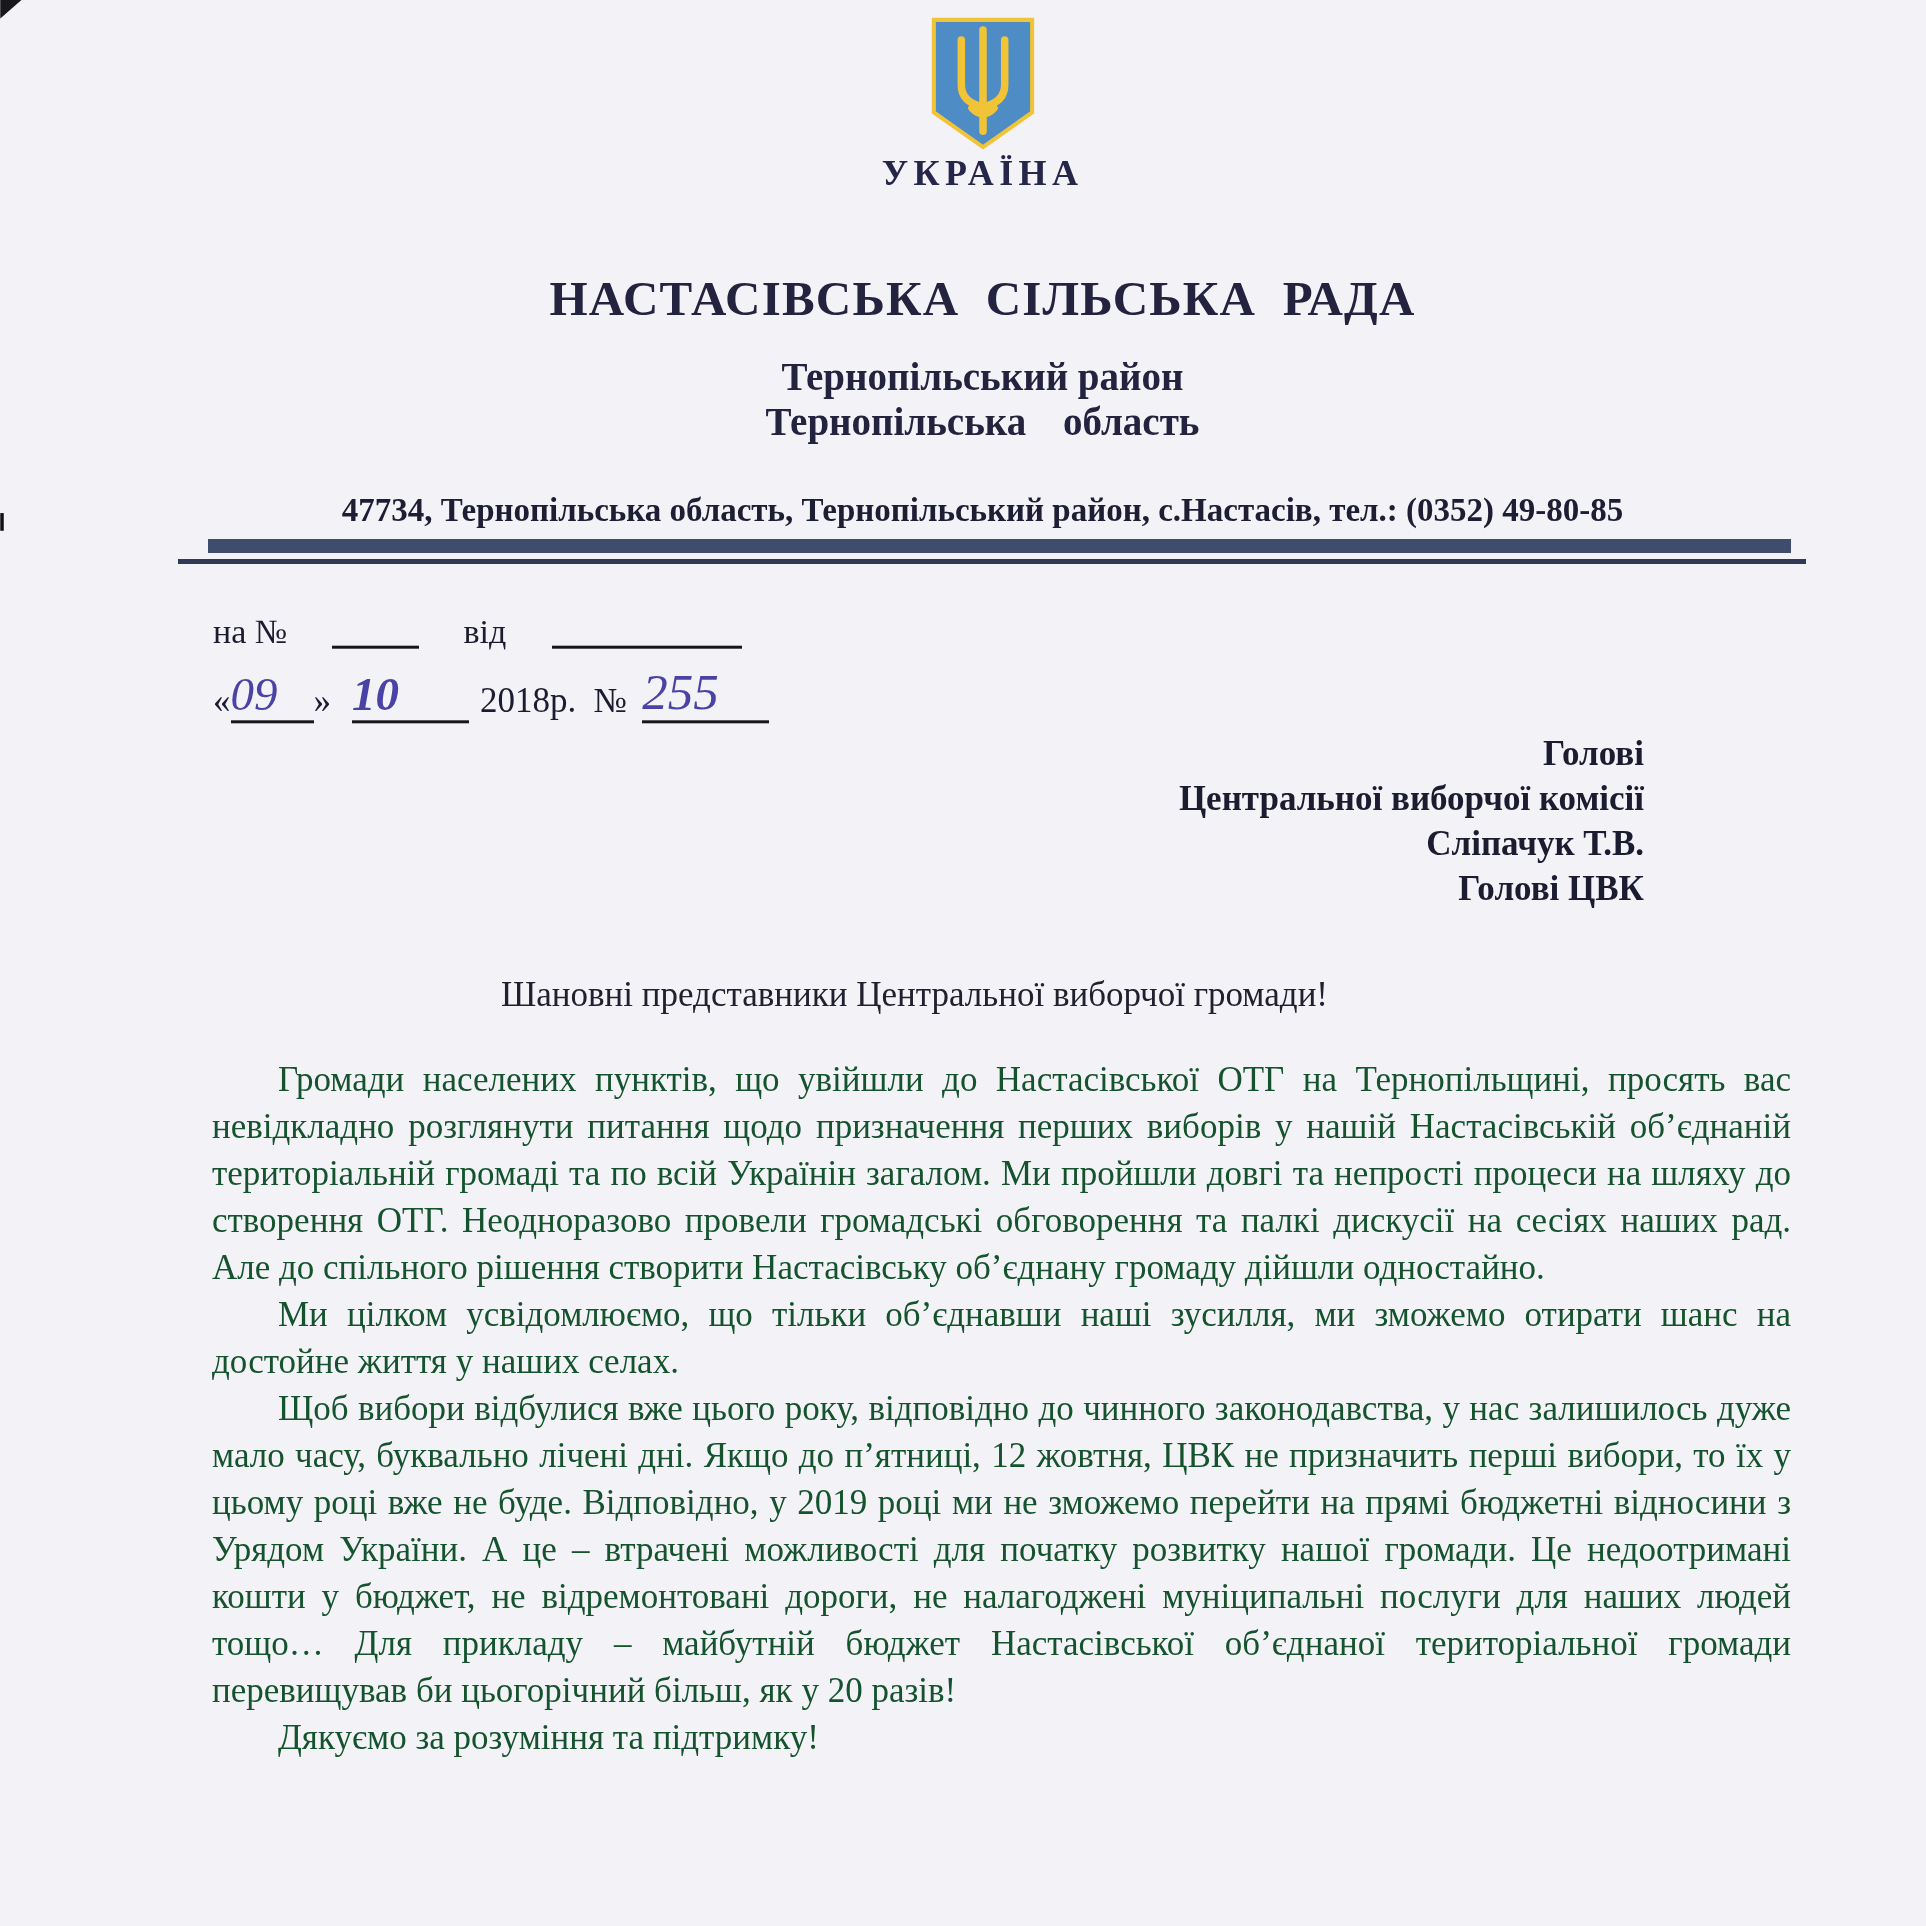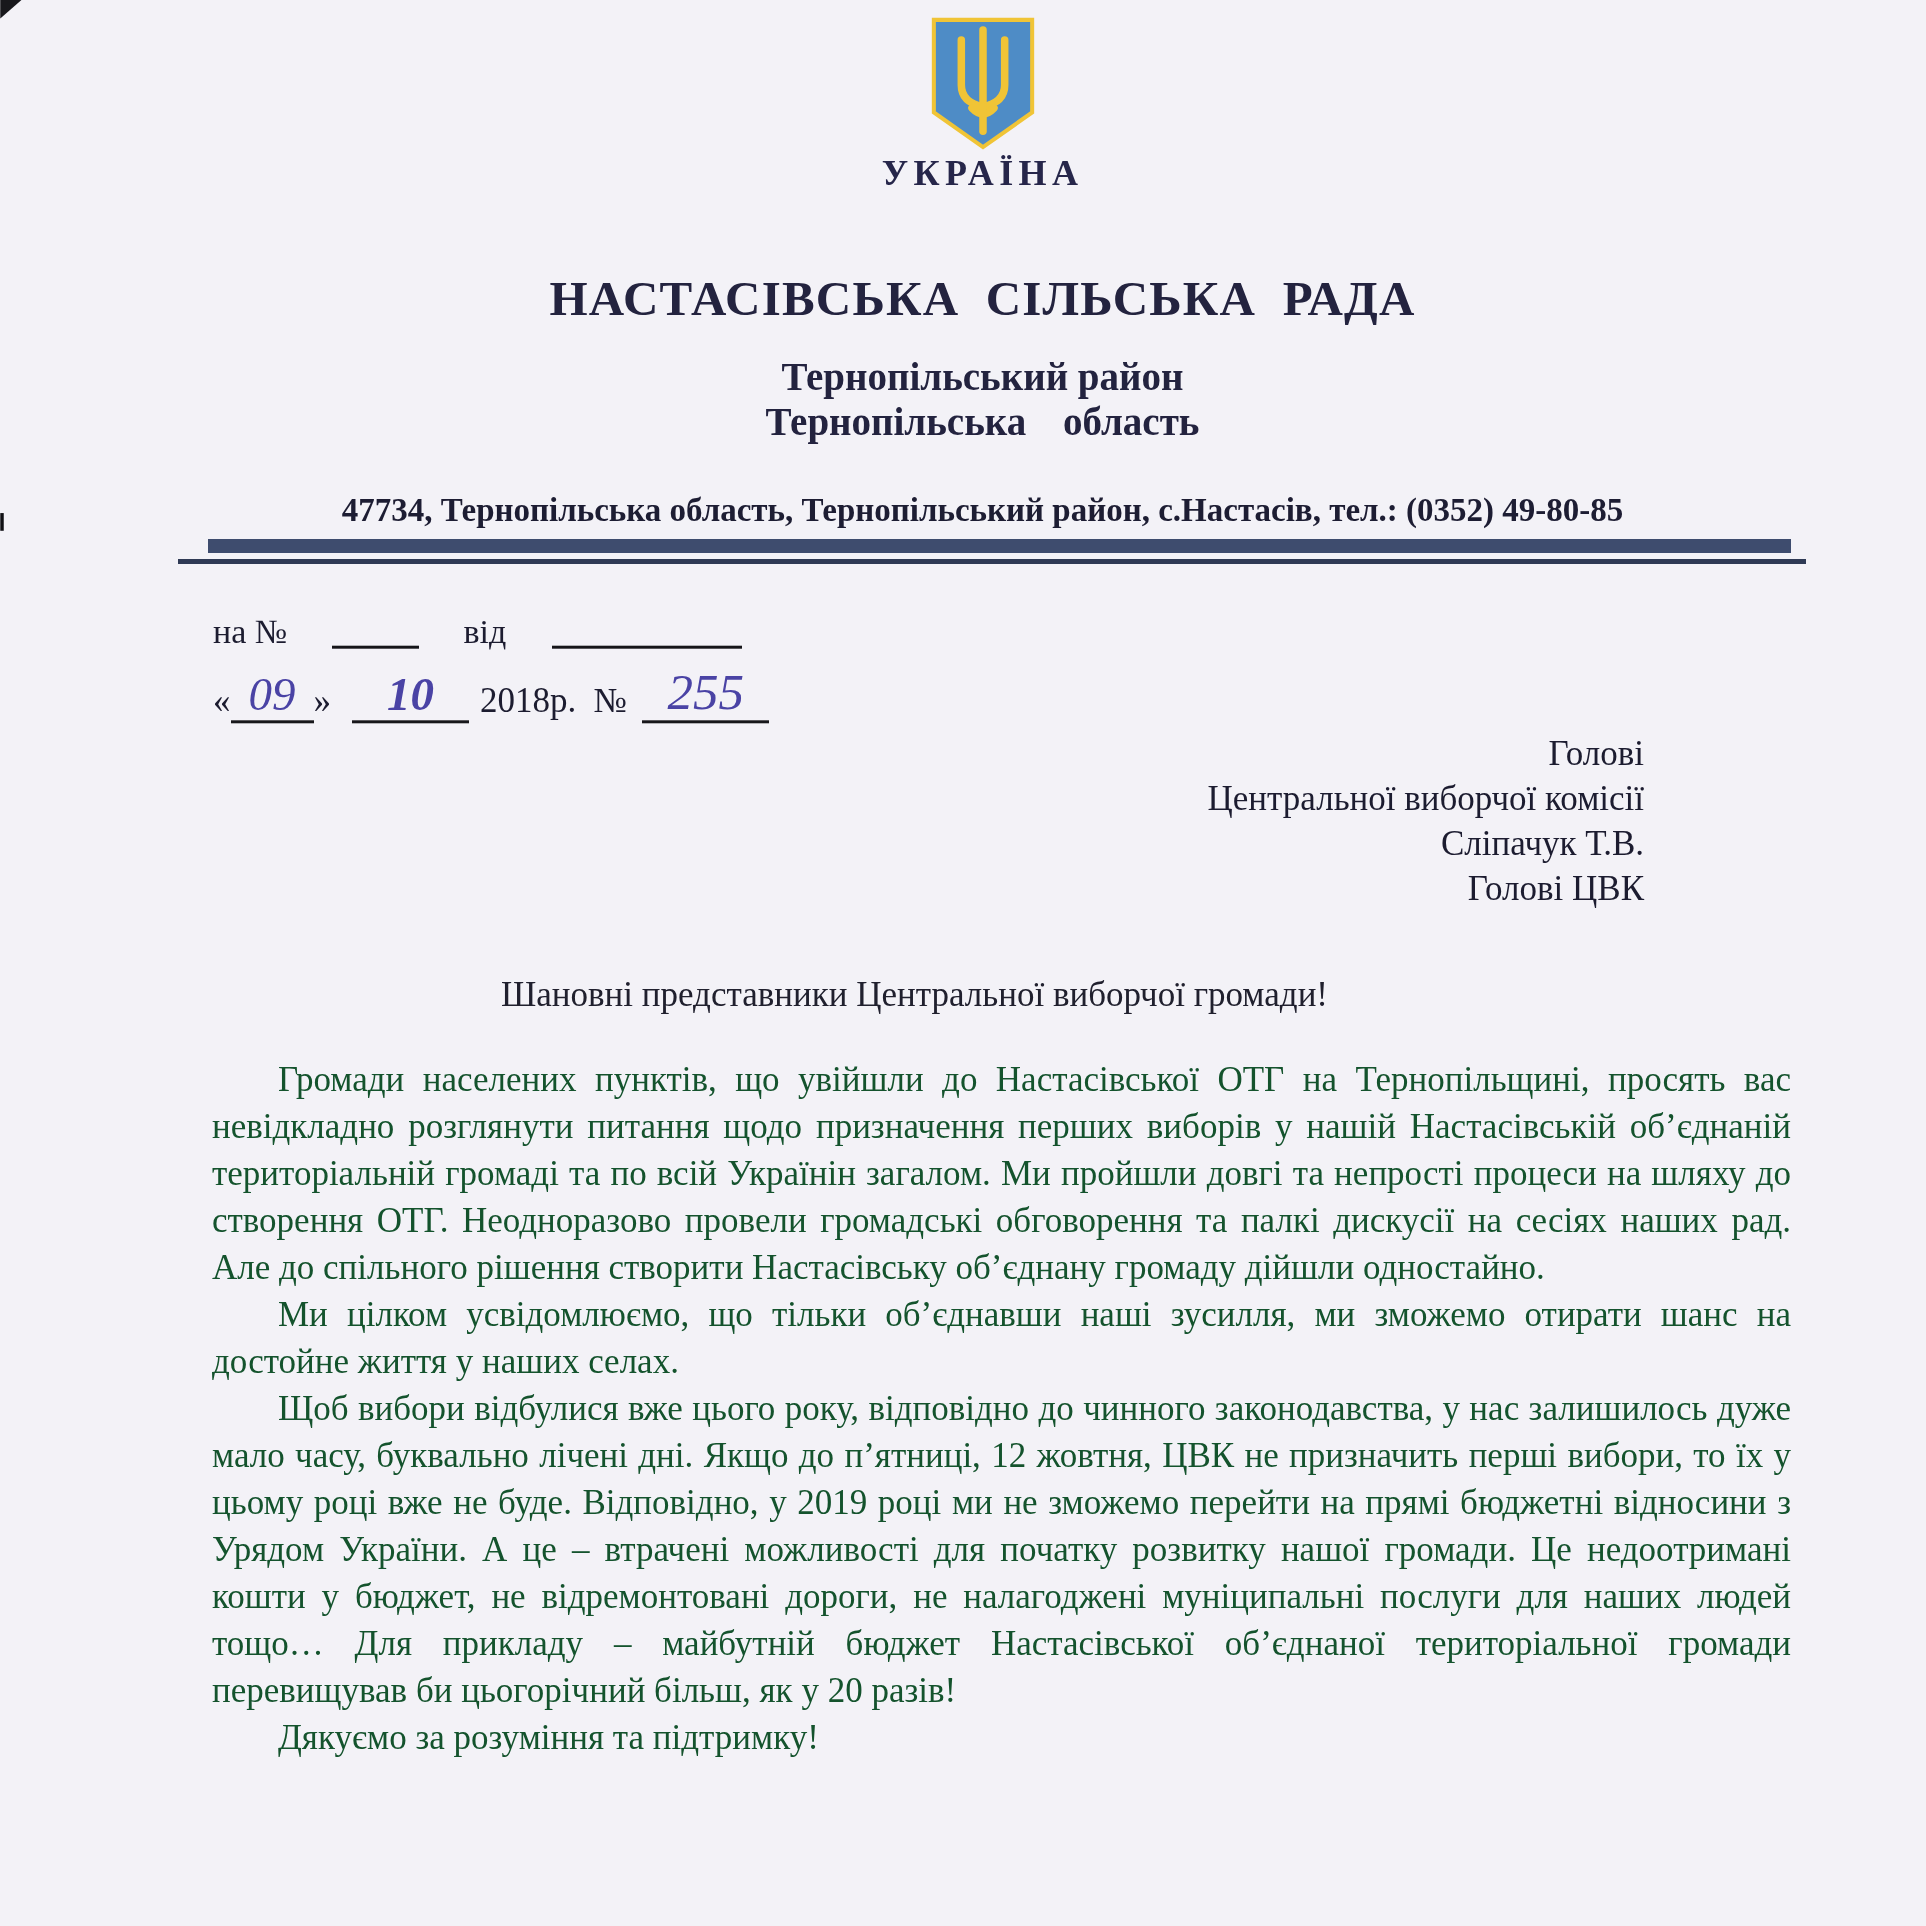--- a/index.html
+++ b/index.html
@@ -15,25 +15,25 @@
   .council{top:270px; font-size:49px; font-weight:bold; letter-spacing:1.2px; word-spacing:13px; color:#23233f;}
   .district{top:354px; font-size:39px; font-weight:bold; color:#23233f;}
   .region{top:399px; font-size:39px; font-weight:bold; word-spacing:27px; color:#23233f;}
   .address{top:492px; font-size:33px; font-weight:bold; color:#1d1d33;}
   .rule-thick{position:absolute; left:208px; top:539px; width:1583px; height:14px; background:#3e4c6e;}
   .rule-thin{position:absolute; left:178px; top:559px; width:1628px; height:5px; background:#2f3a55;}
   
   .ref-line{position:absolute; left:213px; top:613px; font-size:34px; display:flex; align-items:flex-end; color:#1c1c30;gap:35px;}
   .blank-line{display:inline-block; border-bottom:3.1px solid #151519; transform:translateY(-2.3px);}
   .date-line{position:absolute; left:213px; top:665px; display:flex; align-items:flex-end; font-size:35px; color:#1c1c30;}
-  .hw{font-style:italic; color:#4a43a5; font-size:47px; line-height:1; text-align:center;
+  .hw{font-style:italic; color:#4a43a5; font-size:47px; line-height:1; 
       border-bottom:3.5px solid #17171b; padding-bottom:1.5px; transform:translateY(2.3px);}
   
   .recipient{position:absolute; right:321px; top:731px; text-align:right;
-             font-size:35px; font-weight:normal; line-height:45px; color:#1c1c30;}
+             font-size:35px; font-weight:bold; line-height:45px; color:#1c1c30;}
   
   .salutation{position:absolute; left:501px; top:975px; font-size:35px; color:#20202e;}
   .letter-body{position:absolute; left:212px; top:1056px; width:1579px;
                font-size:35px; line-height:47px; text-align:justify; color:#14532d;}
   .letter-body p{margin:0; text-indent:66px;}
   
   .sig-rows{position:absolute; left:213px; top:0; width:1579px; height:100%;}
   
   #overlay{position:absolute; left:0; top:0; pointer-events:none;}
 </style>

